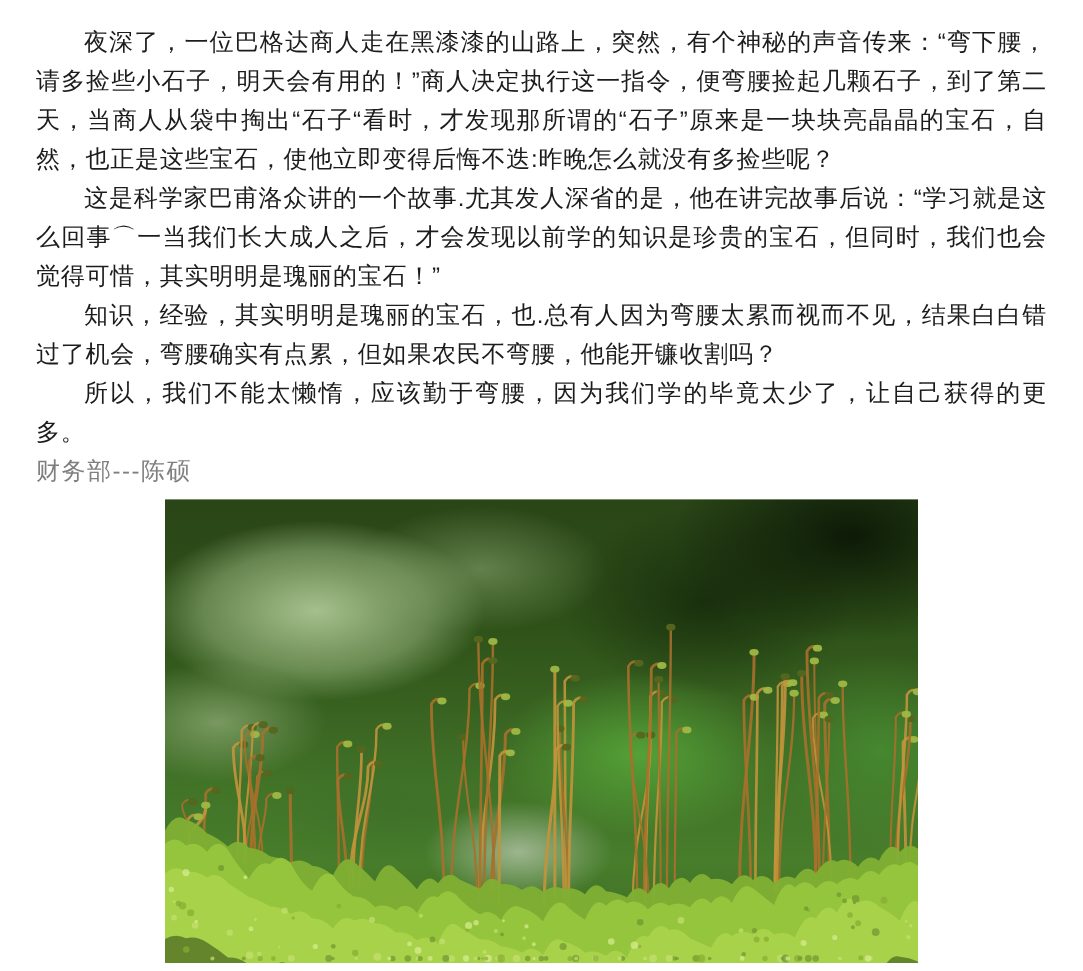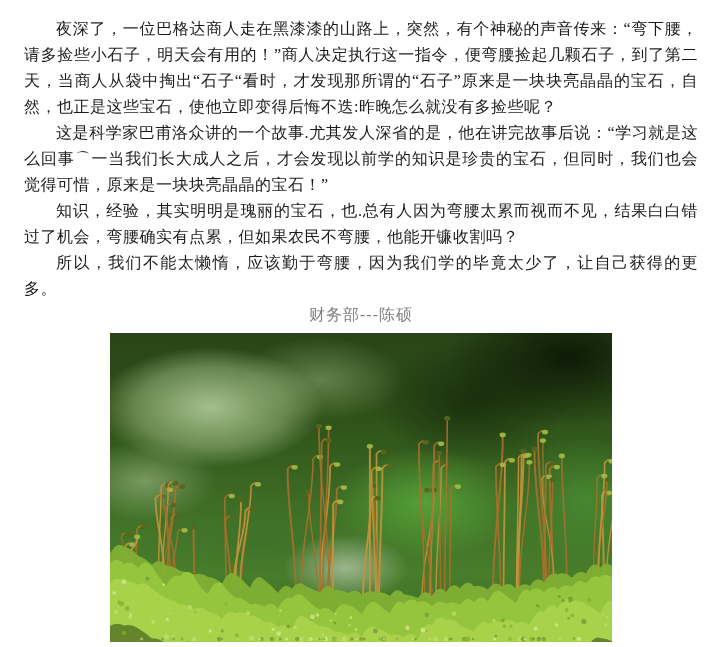--- a/index.html
+++ b/index.html
@@ -1,27 +1,27 @@
 <!DOCTYPE html>
 <html><head>
 <meta charset="utf-8">
 <style>
   html,body{margin:0;padding:0;background:#ffffff;}
   .page{
     width:722px;min-height:647px;background:#fff;position:relative;overflow:hidden;
-    font-family:Liberation Serif, serif;
+    font-family:Liberation Sans, sans-serif;
   }
   .doc{
     padding:16px 24px 0 24px;
     font-size:16px;line-height:26px;color:#1c1c1c;
     text-align:justify;letter-spacing:0.5px;
   }
   .doc p{margin:0;text-indent:2em;}
   .byline{
-    text-align:center;text-indent:0 !important;color:#7f7f7f;
+    text-align:left;text-indent:0 !important;color:#7f7f7f;
     letter-spacing:1px;
   }
   .figure-wrap{
     width:502px;height:309px;margin:5px auto 0 auto;
     position:relative;overflow:hidden;background:#2f5219;
   }
   .photo-bg{
     position:absolute;inset:0;
     background-image:
       radial-gradient(ellipse 150px 80px at 20% 24%, rgba(176,201,150,0.92), rgba(150,180,125,0.55) 50%, rgba(120,150,95,0) 75%),
@@ -37,21 +37,21 @@
   }
   .photo-svg{position:absolute;inset:0;display:block;}
 </style>
 </head>
 <body>
 
 <div class="page">
 
   <div class="doc" style="color: rgb(28, 28, 28);">
     <p>夜深了，一位巴格达商人走在黑漆漆的山路上，突然，有个神秘的声音传来：“弯下腰，请多捡些小石子，明天会有用的！”商人决定执行这一指令，便弯腰捡起几颗石子，到了第二天，当商人从袋中掏出“石子“看时，才发现那所谓的“石子”原来是一块块亮晶晶的宝石，自然，也正是这些宝石，使他立即变得后悔不迭:昨晚怎么就没有多捡些呢？</p>
-    <p>这是科学家巴甫洛众讲的一个故事.尤其发人深省的是，他在讲完故事后说：“学习就是这么回事⌒一当我们长大成人之后，才会发现以前学的知识是珍贵的宝石，但同时，我们也会觉得可惜，原来是一块块亮晶晶的宝石！”</p>
+    <p>这是科学家巴甫洛众讲的一个故事.尤其发人深省的是，他在讲完故事后说：“学习就是这么回事⌒一当我们长大成人之后，才会发现以前学的知识是珍贵的宝石，但同时，我们也会觉得可惜，其实明明是瑰丽的宝石！”</p>
     <p>知识，经验，其实明明是瑰丽的宝石，也.总有人因为弯腰太累而视而不见，结果白白错过了机会，弯腰确实有点累，但如果农民不弯腰，他能开镰收割吗？</p>
     <p>所以，我们不能太懒惰，应该勤于弯腰，因为我们学的毕竟太少了，让自己获得的更多。</p>
     <p class="byline" style="color: rgb(127, 127, 127);">财务部---陈硕</p>
   </div>
 
   <figure class="figure-wrap" style="margin-block:5px 0;">
     <div class="photo-bg"></div>
     <svg class="photo-svg" width="502" height="309" viewBox="0 0 502 309" id="moss-art">
         <g>
           <path d="M25.6,234.2 C25.6,217.1 27.1,209.5 27.1,196.1 q3,-5 7,-2" stroke="#a8702b" stroke-width="1.8" fill="none" opacity="0.9"></path>

